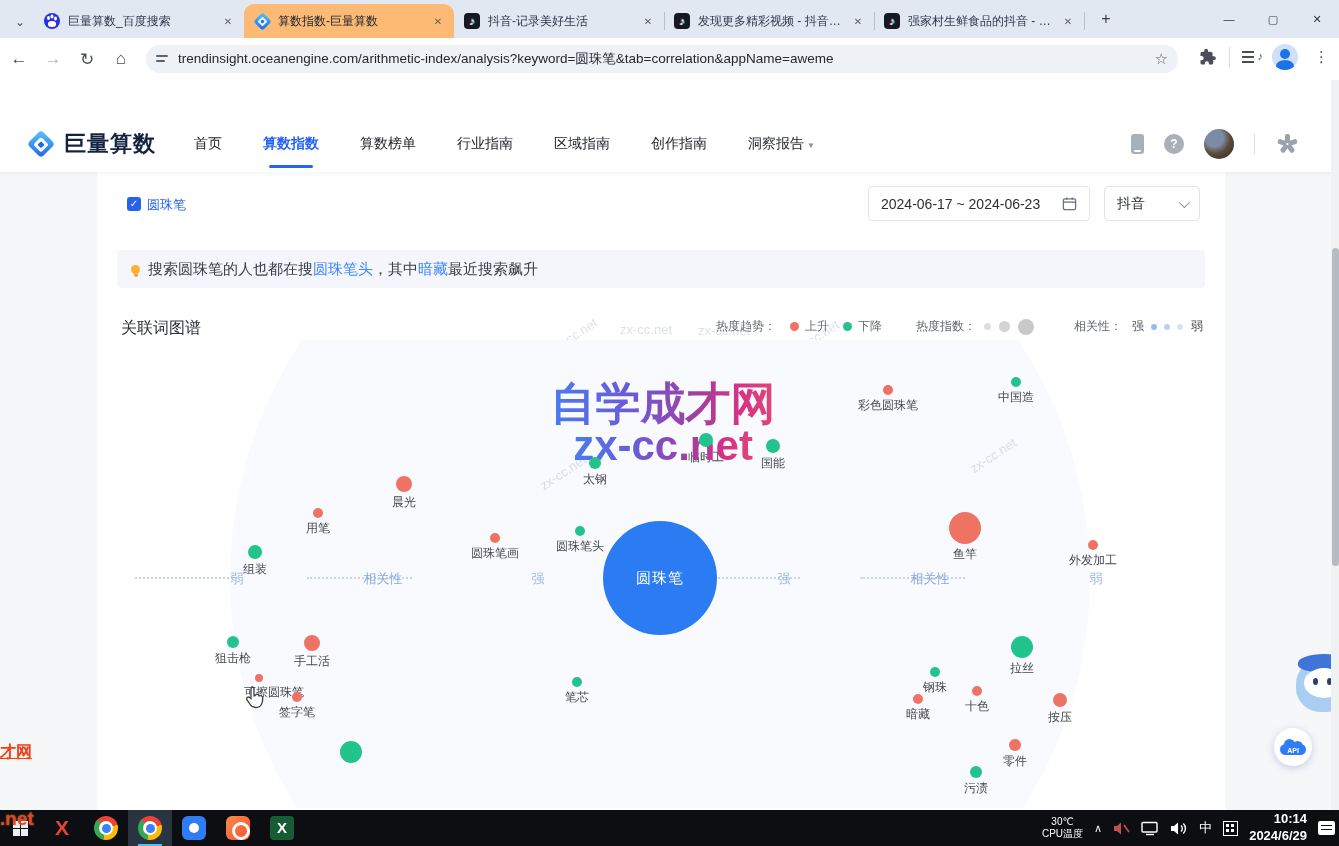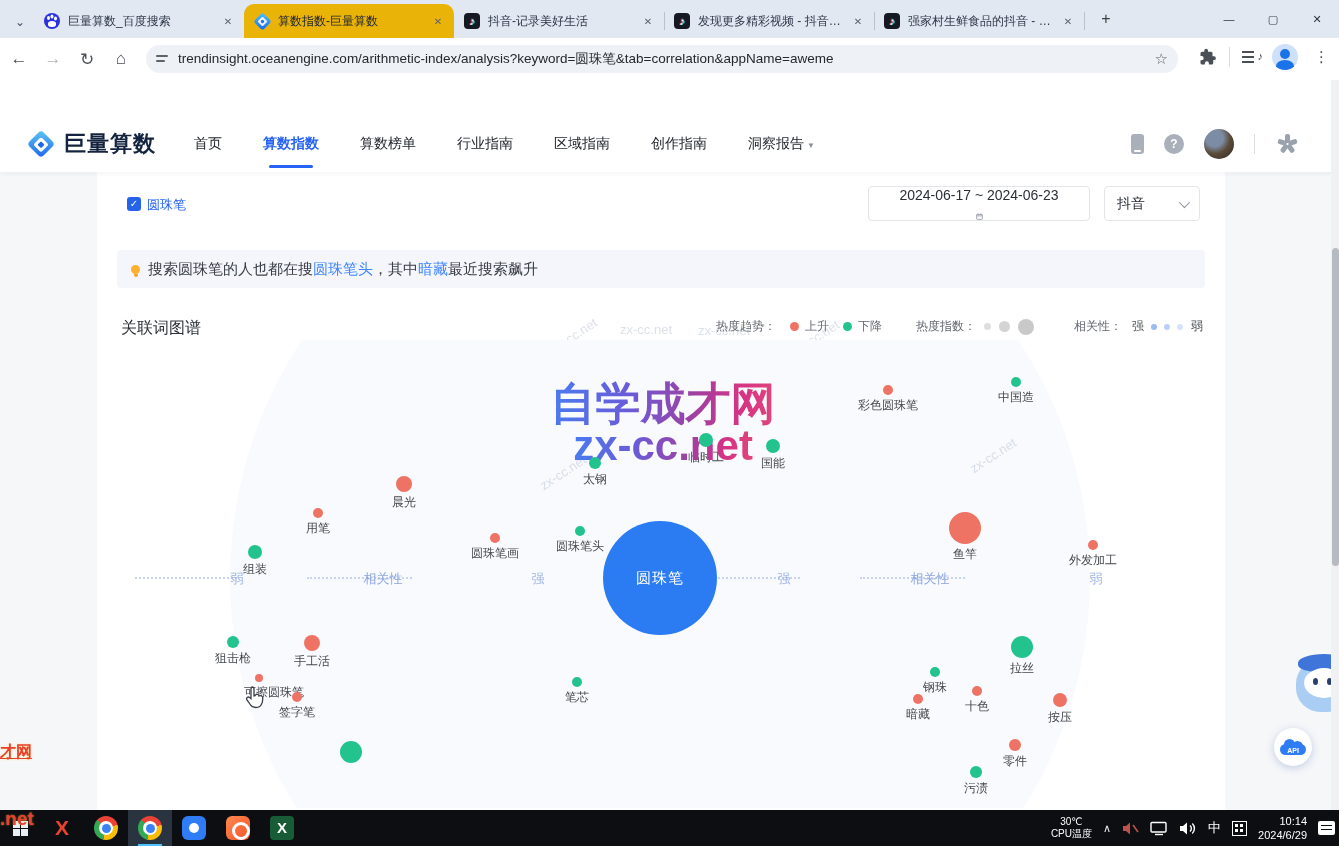--- a/index.html
+++ b/index.html
@@ -5,21 +5,21 @@
   html,body{margin:0;padding:0;background:#222;}
   *{box-sizing:border-box;}
   .screen{position:relative;width:1339px;height:846px;background:#fff;overflow:hidden;
     font-family:"Liberation Sans","DejaVu Sans",sans-serif;color:#333;}
 
   
   .tabstrip{position:absolute;left:0;top:0;width:1339px;height:38px;background:#e2e8f2;display:flex;align-items:flex-end;}
   .tab-search{width:28px;height:28px;margin:5px 0 0 6px;display:flex;align-items:center;justify-content:center;color:#44546a;font-size:12px;align-self:center;}
   .tab{position:relative;width:210px;height:34px;display:flex;align-items:center;gap:8px;padding:0 8px 0 10px;font-size:12px;color:#2d3748;border-radius:10px 10px 0 0;}
   .tab:not(.active)::after{content:"";position:absolute;right:-1px;top:8px;height:18px;width:1px;background:#b9c1cf;}
-  .tab.active{background:#eab308;color:#1b2430;}
+  .tab.active{background:#fdba74;color:#1b2430;}
   .tab-title{flex:1;white-space:nowrap;overflow:hidden;text-overflow:ellipsis;}
   .tab-close{font-size:10px;color:#5f6368;width:16px;height:16px;border-radius:50%;display:flex;align-items:center;justify-content:center;}
   .newtab{width:28px;height:28px;margin-left:8px;align-self:center;display:flex;align-items:center;justify-content:center;font-size:16px;color:#3c4043;}
   .wincontrols{position:absolute;right:0;top:0;height:38px;display:flex;}
   .winbtn{width:44px;height:38px;display:flex;align-items:center;justify-content:center;font-size:11px;color:#30363d;}
 
   .fav{width:16px;height:16px;display:inline-block;position:relative;flex:none;}
   .fav.baidu{background:#2932e1;border-radius:50%;}
   .fav.baidu::before{content:"";position:absolute;left:3px;top:3px;width:3px;height:4px;background:#fff;border-radius:50%;box-shadow:3.5px -1.5px 0 #fff,7px 0.5px 0 #fff;}
   .fav.baidu::after{content:"";position:absolute;left:4px;top:8px;width:8px;height:5.5px;background:#fff;border-radius:50% 50% 46% 46%;}
@@ -71,21 +71,21 @@
   .pinwheel span{position:absolute;left:10px;top:2px;width:5px;height:9px;background:#9aa3ad;border-radius:2px;transform-origin:2.5px 10px;}
 
   .side-bg{position:absolute;top:172px;width:97px;height:638px;background:#f6f7f9;}
   .side-bg.right{left:1225px;width:107px;}
   .side-bg.left{left:0;}
   .card{position:absolute;left:97px;top:172px;width:1128px;height:638px;background:#fff;}
 
   .kw-row{position:absolute;left:97px;top:186px;width:1128px;height:36px;z-index:6;}
   .kw-check{position:absolute;left:30px;top:11px;width:14px;height:14px;background:#2563eb;border-radius:3px;color:#fff;font-size:10px;line-height:14px;text-align:center;}
   .kw-label{position:absolute;left:50px;top:10px;font-size:13px;color:#2562f5;}
-  .date-box{position:absolute;left:771px;top:0;width:222px;height:35px;border:1px solid #e3e5ea;border-radius:4px;display:flex;align-items:center;padding:0 12px;gap:10px;background:#fff;flex-direction:column;}
+  .date-box{position:absolute;left:771px;top:0;width:222px;height:35px;border:1px solid #e3e5ea;border-radius:4px;display:flex;align-items:center;padding:0 12px;gap:10px;background:#fff;}
   .date-text{font-size:14px;color:#2b2f36;flex:1;}
   .select-box{position:absolute;left:1007px;top:0;width:96px;height:35px;border:1px solid #e3e5ea;border-radius:4px;display:flex;align-items:center;padding:0 12px;background:#fff;}
   .select-text{font-size:14px;color:#2b2f36;flex:1;}
   .chev-down{width:8px;height:8px;border-right:1.5px solid #8a9099;border-bottom:1.5px solid #8a9099;transform:rotate(45deg) translateY(-2px);}
 
   .notice{position:absolute;left:117px;top:250px;width:1088px;height:38px;background:#f4f6fb;border-radius:4px;display:flex;align-items:center;padding:0 14px;gap:8px;z-index:6;}
   .bulb{width:9px;height:9px;border-radius:50%;background:#ffb02e;position:relative;flex:none;}
   .bulb::after{content:"";position:absolute;left:2.5px;top:9px;width:4px;height:3px;background:#f5a623;border-radius:0 0 2px 2px;}
   .notice-text{font-size:15px;color:#3a3f46;}
   .notice-link{color:#4086ff;}
@@ -150,21 +150,21 @@
   .appico.video-blue::after{content:"";position:absolute;left:7px;top:7px;width:10px;height:10px;border-radius:50%;background:#fff;}
   .appico.recorder-orange{background:linear-gradient(135deg,#ff8a4d,#f4512c);border-radius:6px;}
   .appico.recorder-orange::after{content:"";position:absolute;left:6px;top:6px;width:12px;height:12px;border-radius:50%;border:3px solid #fff;}
   .appico.excel{background:#185c37;border-radius:4px;color:#fff;font-size:15px;font-weight:bold;text-align:center;line-height:24px;}
   .tray{position:absolute;right:4px;top:0;height:36px;display:flex;align-items:center;gap:11px;color:#fff;}
   .tray-temp{font-size:10px;line-height:1.25;text-align:center;}
   .tray-chev{font-size:11px;color:#e8eef5;}
   .tray-ime{font-size:13px;}
   .tray-grid{width:15px;height:15px;border:1.5px solid #fff;position:relative;}
   .tray-grid::before{content:"";position:absolute;left:2px;top:2px;width:3px;height:3px;background:#fff;box-shadow:5px 0 0 #fff,0 5px 0 #fff,5px 5px 0 #fff;}
-  .tray-time{font-size:11px;line-height:1.3;text-align:right;}
+  .tray-time{font-size:13px;line-height:1.3;text-align:right;font-weight:bold;}
   .tray-note{width:17px;height:14px;background:#fff;border-radius:2px;position:relative;}
   .tray-note::before{content:"";position:absolute;left:3px;top:3.5px;width:11px;height:1.5px;background:#0d0e12;box-shadow:0 4px 0 #0d0e12;}
 </style>
 </head>
 <body>
 
 <div class="screen">
 
   <div class="tabstrip">
     <div class="tab-search">⌄</div>

